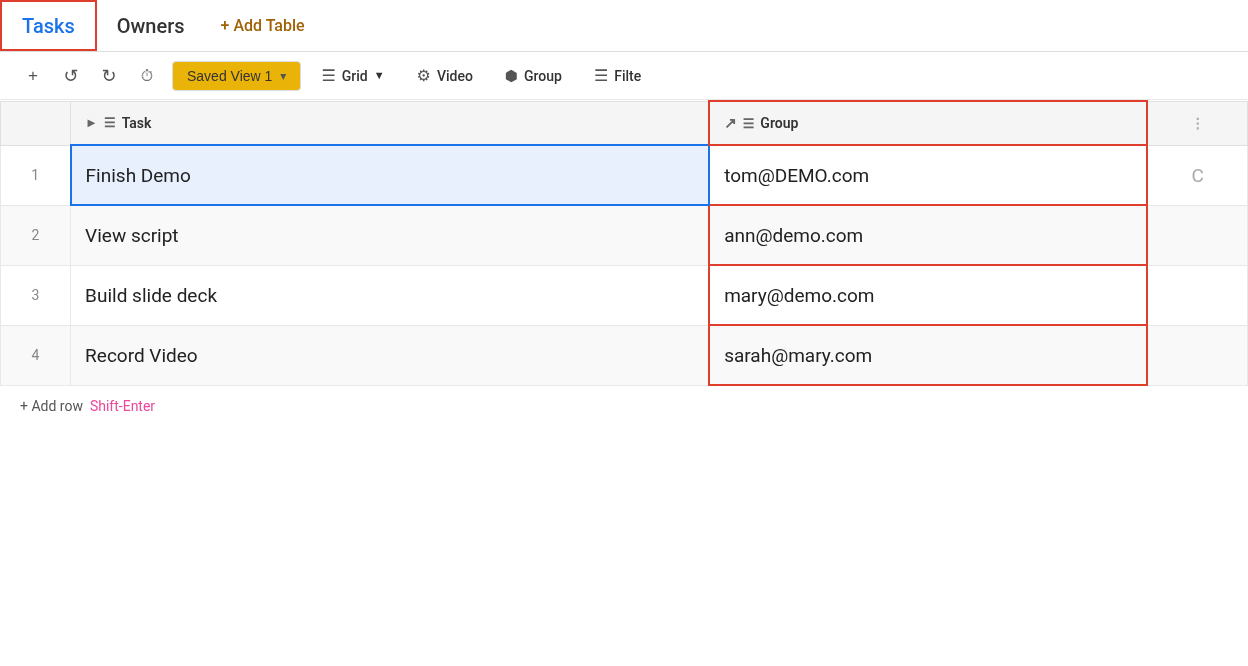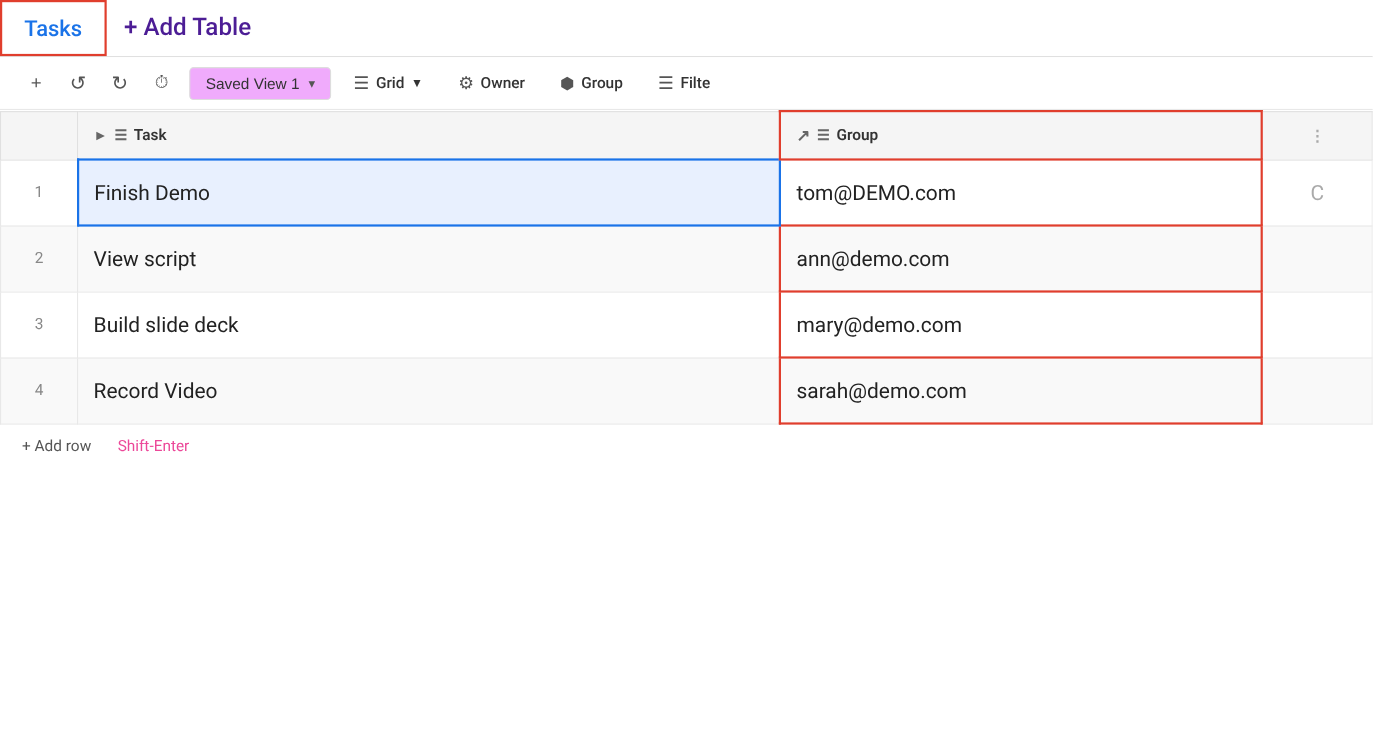--- a/index.html
+++ b/index.html
@@ -34,22 +34,22 @@
       color: #1a73e8;
       border: 2.5px solid #e03e2d;
       background: #fff;
     }
     .tab-add {
       display: flex;
       align-items: center;
       gap: 6px;
       padding: 0 16px;
       cursor: pointer;
-      color: #4c1d95;
-      font-size: 22px;
+      color: #a16207;
+      font-size: 16px;
       font-weight: 500;
     }
 
     
     .toolbar {
       display: flex;
       align-items: center;
       padding: 8px 16px;
       gap: 4px;
       border-bottom: 1px solid #e8e8e8;
@@ -69,21 +69,21 @@
       color: #555;
       font-size: 17px;
     }
     .saved-view-btn {
       display: flex;
       align-items: center;
       gap: 8px;
       padding: 6px 14px;
       border: 1px solid #ddd;
       border-radius: 4px;
-      background: #f0abfc;
+      background: #eab308;
       cursor: pointer;
       font-size: 14px;
       color: #333;
       font-weight: 500;
       margin-left: 4px;
     }
     .saved-view-btn .chevron { color: #555; font-size: 12px; }
 
     .toolbar-group {
       display: flex;
@@ -174,38 +174,41 @@
       display: flex;
       align-items: center;
       gap: 6px;
     }
     .col-icon { color: #666; font-size: 13px; }
 
     
     .add-row {
       display: flex;
       align-items: center;
-      gap: 24px;
+      gap: 7px;
       padding: 12px 20px;
       color: #555;
       font-size: 14px;
       cursor: pointer;
     }
     .add-row .shortcut { color: #ec4899; }
 
     .tasks-tab-outer {
       border: 2.5px solid #e03e2d;
     }
   </style>
 </head>
 <body>
 
 <div class="tab-bar">
   <div class="tab active tasks-tab-outer">
     <span>Tasks</span>
+  </div>
+  <div class="tab">
+    <span>Owners</span>
   </div>
   <div class="tab-add">
     <span>+ Add Table</span>
   </div>
 </div>
 
 <div class="toolbar">
   <button class="toolbar-btn">+</button>
   <button class="toolbar-btn" style="font-size:18px;">↺</button>
   <button class="toolbar-btn" style="font-size:18px;">↻</button>
@@ -217,21 +220,21 @@
   </button>
 
   <div class="toolbar-group">
     <div class="toolbar-item">
       <span class="icon">☰</span>
       <span>Grid</span>
       <span style="font-size:11px;">▼</span>
     </div>
     <div class="toolbar-item">
       <span class="icon">⚙</span>
-      <span>Owner</span>
+      <span>Video</span>
     </div>
     <div class="toolbar-item">
       <span class="icon" style="font-size:15px;">⬢</span>
       <span>Group</span>
     </div>
     <div class="toolbar-item">
       <span class="icon">☰</span>
       <span>Filte</span>
     </div>
   </div>
@@ -280,21 +283,21 @@
         </tr>
         <tr>
           <td class="row-num">3</td>
           <td class="task-cell">Build slide deck</td>
           <td class="owner-highlight">mary@demo.com</td>
           <td style="color: rgb(170, 170, 170); text-align: center;"></td>
         </tr>
         <tr>
           <td class="row-num">4</td>
           <td class="task-cell">Record Video</td>
-          <td class="owner-highlight">sarah@demo.com</td>
+          <td class="owner-highlight">sarah@mary.com</td>
           <td style="color: rgb(170, 170, 170); text-align: center;"></td>
         </tr>
       </tbody>
   </table>
 
   <div class="add-row">
     <span>+ Add row</span>
     <span class="shortcut">Shift-Enter</span>
   </div>
 </div>

